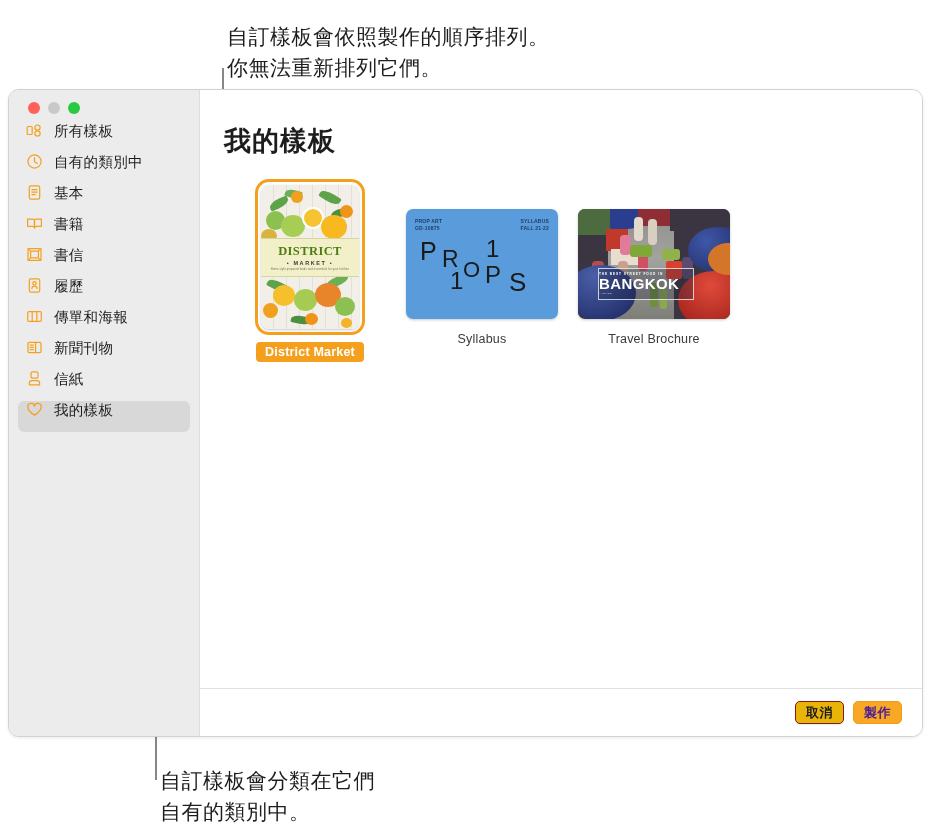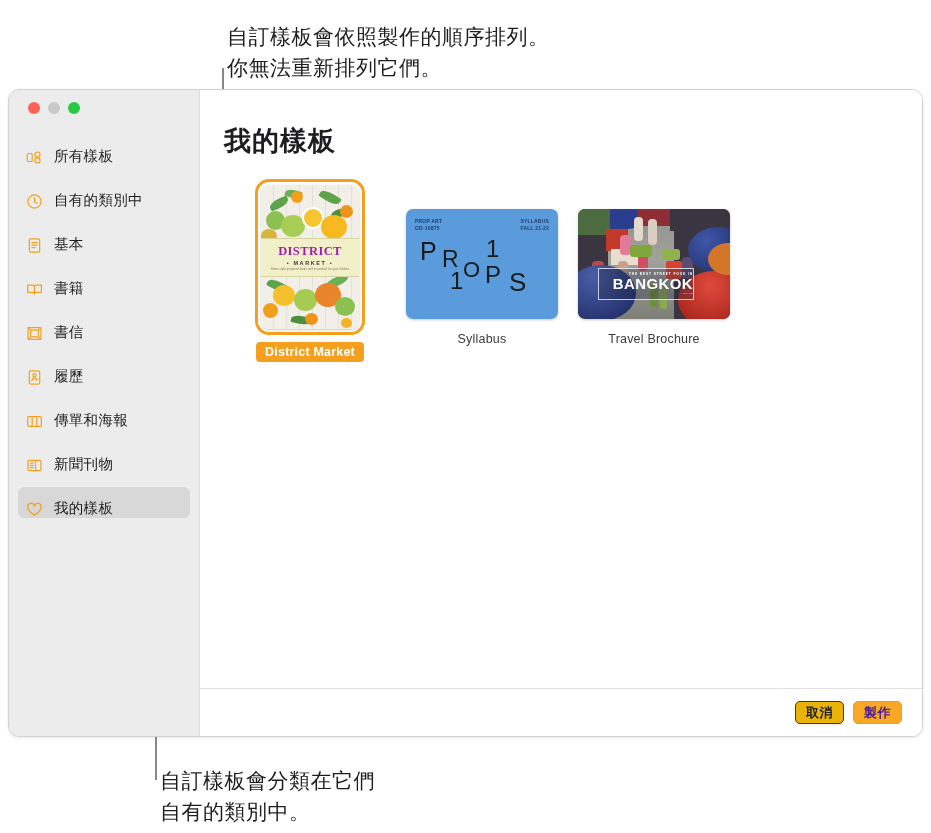--- a/index.html
+++ b/index.html
@@ -66,27 +66,26 @@
   }
   .tl { width: 12px; height: 12px; border-radius: 50%; }
   .tl-red { background: #ff6159; }
   .tl-yellow { background: #c9c9c9; }
   .tl-green { background: #28ca42; }
 
   .sidebar-list { padding: 0 9px; }
 
   .sb-item {
     display: flex;
-    align-items: flex-end;
+    align-items: flex-start;
     height: 31px;
     padding: 0 8px;
     border-radius: 6px;
     gap: 11px;
     cursor: default;
-    margin-top: 13px;
   }
   .sb-item.selected { background: #d8d8d8; }
 
   .sb-icon {
     width: 17px;
     height: 17px;
     flex-shrink: 0;
     display: flex;
     align-items: center;
     justify-content: center;
@@ -198,21 +197,21 @@
     border-bottom: 1px solid #d8d4a0;
     display: flex;
     flex-direction: column;
     align-items: center;
     justify-content: center;
     z-index: 4;
   }
   .dm-title {
     font-size: 12.5px;
     font-weight: 700;
-    color: #a21caf;
+    color: #4d7c0f;
     letter-spacing: 0.4px;
     font-family: "Liberation Serif", serif;
   }
   .dm-sub {
     font-size: 5.5px;
     font-weight: 700;
     color: #3a3a3a;
     letter-spacing: 1.6px;
     margin-top: 1px;
   }
@@ -250,21 +249,21 @@
   
   .tb { position: absolute; inset: 0; overflow: hidden; background: #3a3540; }
   .tb-el { position: absolute; }
   .tb-band {
     position: absolute;
     left: 20px;
     bottom: 19px;
     width: 96px;
     padding: 3px 0 4px;
     border: 1px solid rgba(255,255,255,0.75);
-    text-align: right;
+    text-align: left;
     background: rgba(30,35,60,0.30);
     z-index: 9;
   }
   .tb-kicker {
     font-size: 3.2px;
     color: #ffffff;
     letter-spacing: 0.9px;
     font-weight: 600;
   }
   .tb-city {
@@ -419,20 +418,29 @@
         <span class="sb-icon">
           <svg width="17" height="17" viewBox="0 0 17 17" fill="none" stroke="#f4a01e" stroke-width="1.2">
             <rect x="2" y="3.4" width="13" height="10.2" rx="1.3"></rect>
             <path d="M9.6 3.4v10.2"></path>
             <path d="M4.2 6.1h3.2M4.2 8.4h3.2M4.2 10.7h3.2" stroke-linecap="round"></path>
           </svg>
         </span>
         <span class="sb-label">新聞刊物</span>
       </div>
 
+      <div class="sb-item">
+        <span class="sb-icon">
+          <svg width="17" height="17" viewBox="0 0 17 17" fill="none" stroke="#f4a01e" stroke-width="1.2">
+            <rect x="5" y="1.8" width="7" height="6.4" rx="1.6"></rect>
+            <path d="M3.4 14.9v-2c0-1.3 1.1-2.3 2.4-2.3h5.4c1.3 0 2.4 1 2.4 2.3v2z" stroke-linejoin="round"></path>
+          </svg>
+        </span>
+        <span class="sb-label">信紙</span>
+      </div>
 
 
 
       <div class="sb-item selected">
         <span class="sb-icon">
           <svg width="17" height="17" viewBox="0 0 17 17" fill="none" stroke="#f4a01e" stroke-width="1.3">
             <path d="M8.5 14.1S1.9 10.1 1.9 6.2a3.3 3.3 0 0 1 6.6-1 3.3 3.3 0 0 1 6.6 1c0 3.9-6.6 7.9-6.6 7.9z" stroke-linejoin="round"></path>
           </svg>
         </span>
         <span class="sb-label">我的樣板</span>

